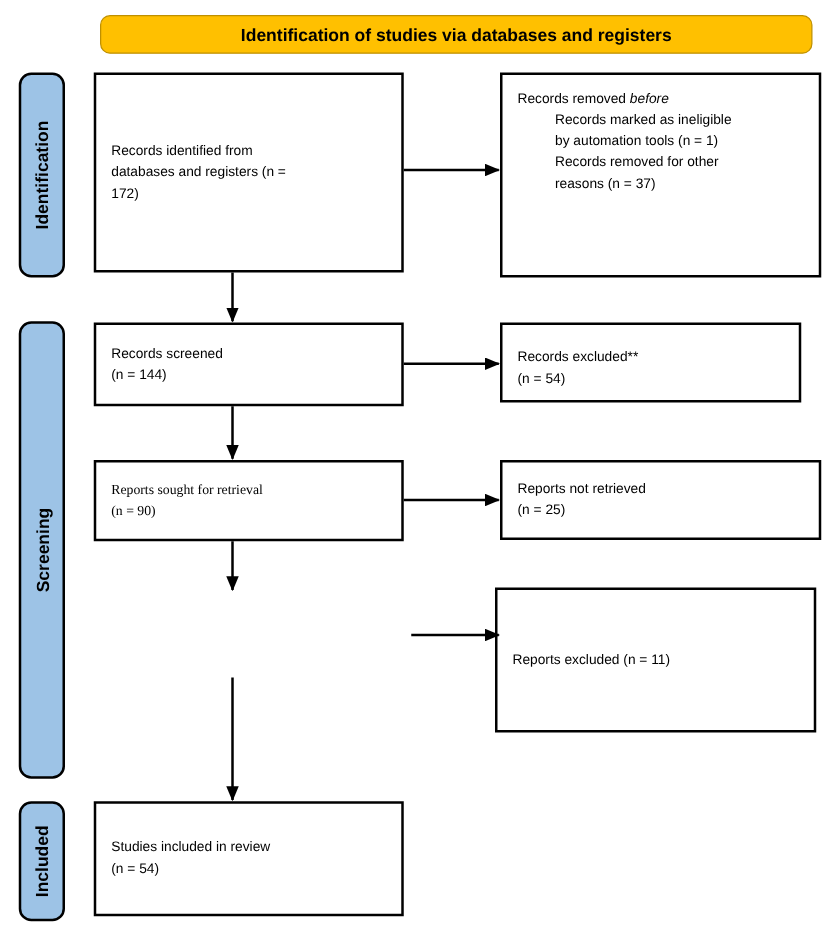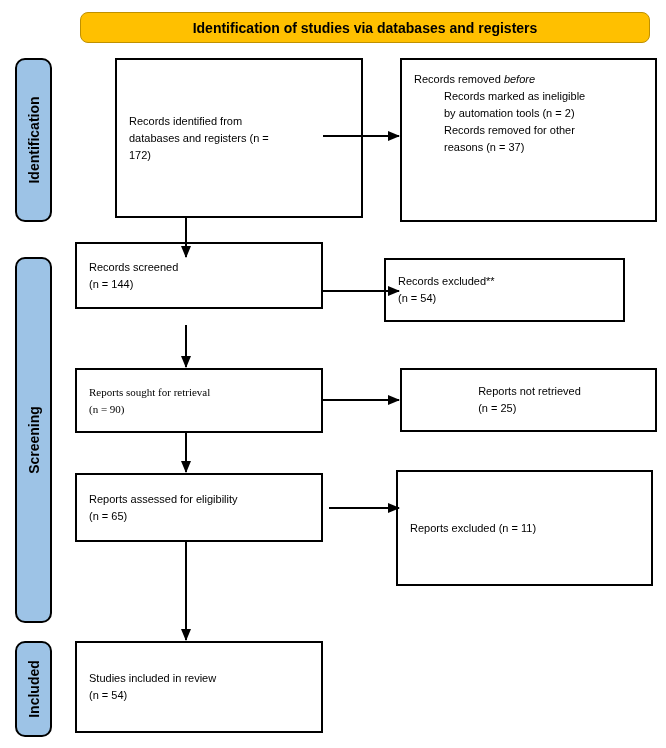--- a/index.html
+++ b/index.html
@@ -30,27 +30,27 @@
   .stage-screening      { top:257px; height:366px; }
   .stage-included       { top:641px; height:96px;  }
   .box {
     position:absolute; background:#fff;
     border:2px solid var(--box-border,#000); box-sizing:border-box;
     display:flex; flex-direction:column; justify-content:center;
     padding:8px 10px 8px 12px;
     font-size:11px; line-height:17px;
   }
   .pre { white-space:pre-line; }
-  .box-records-identified { left:75px;  top:58px;  width:248px; height:160px;margin-left:40px; }
+  .box-records-identified { left:75px;  top:58px;  width:248px; height:160px; }
   .box-records-removed    { left:400px; top:58px;  width:257px; height:164px;
                             justify-content:flex-start; padding-top:11px; }
-  .box-records-screened   { left:75px;  top:242px; width:248px; height:67px; }
-  .box-records-excluded   { left:384px; top:258px; width:241px; height:64px; }
+  .box-records-screened   { left:75px;  top:258px; width:248px; height:67px; }
+  .box-records-excluded   { left:400px; top:258px; width:241px; height:64px;justify-content:flex-end; }
   .box-reports-sought     { left:75px;  top:368px; width:248px; height:65px;font-family:Liberation Serif, serif; }
-  .box-reports-not-retrieved { left:400px; top:368px; width:257px; height:64px;align-items:center; }
+  .box-reports-not-retrieved { left:400px; top:368px; width:257px; height:64px; }
   .box-reports-assessed   { left:75px;  top:473px; width:248px; height:69px; }
   .box-reports-excluded   { left:396px; top:470px; width:257px; height:116px; }
   .box-studies-included   { left:75px;  top:641px; width:248px; height:92px; }
   .removed-items { margin-left:30px; }
   .arrows {
     position:absolute; left:0; top:0; pointer-events:none;
   }
 </style>
 </head>
 <body>
@@ -72,21 +72,21 @@
   <div class="box box-records-identified">
     <div class="pre">Records identified from
 databases and registers (n =
 172)</div>
   </div>
 
   <div class="box box-records-removed">
     <div><span>Records removed </span><i>before</i></div>
     <div class="removed-items">
       <div class="pre">Records marked as ineligible
-by automation tools (n = 2)</div>
+by automation tools (n = 1)</div>
       <div class="pre">Records removed for other
 reasons (n = 37)</div>
     </div>
   </div>
 
   <div class="box box-records-screened">
     <div class="pre">Records screened
 (n = 144)</div>
   </div>
 
@@ -98,24 +98,20 @@
   <div class="box box-reports-sought">
     <div class="pre">Reports sought for retrieval
 (n = 90)</div>
   </div>
 
   <div class="box box-reports-not-retrieved">
     <div class="pre">Reports not retrieved
 (n = 25)</div>
   </div>
 
-  <div class="box box-reports-assessed">
-    <div class="pre">Reports assessed for eligibility
-(n = 65)</div>
-  </div>
 
   <div class="box box-reports-excluded">
     <div class="pre">Reports excluded (n = 11)</div>
   </div>
 
   <div class="box box-studies-included">
     <div class="pre">Studies included in review
 (n = 54)</div>
   </div>
 

